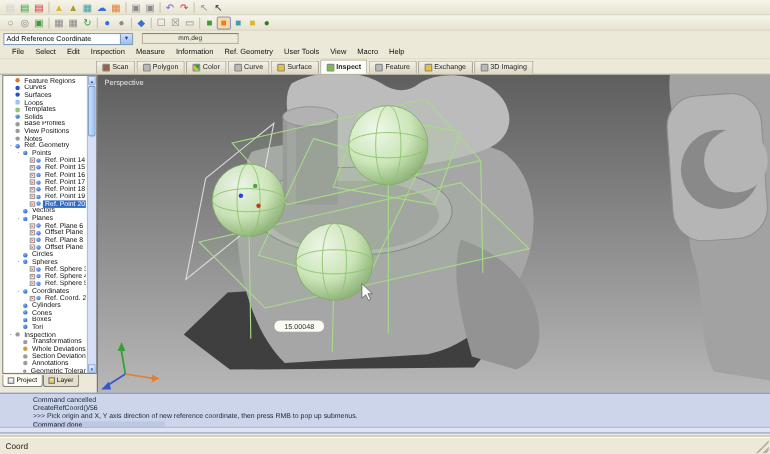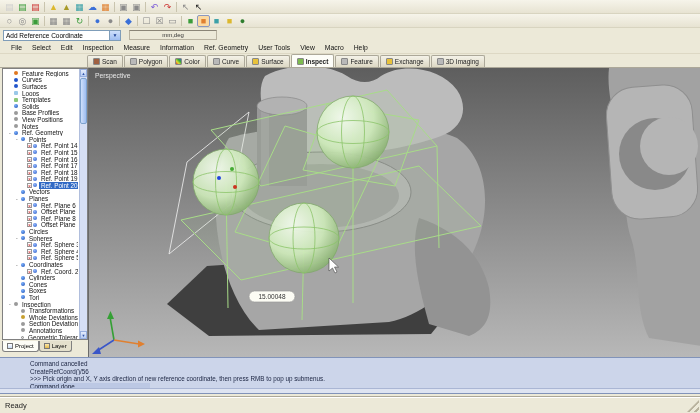--- a/index.html
+++ b/index.html
@@ -748,17 +748,17 @@
       <div class="cline">Command cancelled</div>
 
       <div class="cline">CreateRefCoord()/56</div>
 
       <div class="cline">&gt;&gt;&gt; Pick origin and X, Y axis direction of new reference coordinate, then press RMB to pop up submenus.</div>
 
       <div class="cline done">Command done</div>
     </div>
 
   <div id="statusbar">
-    <span>Ready</span>
+    <span>Coord</span>
     <div id="resizegrip"></div>
   </div>
 
 </div>
 
 </body></html>

